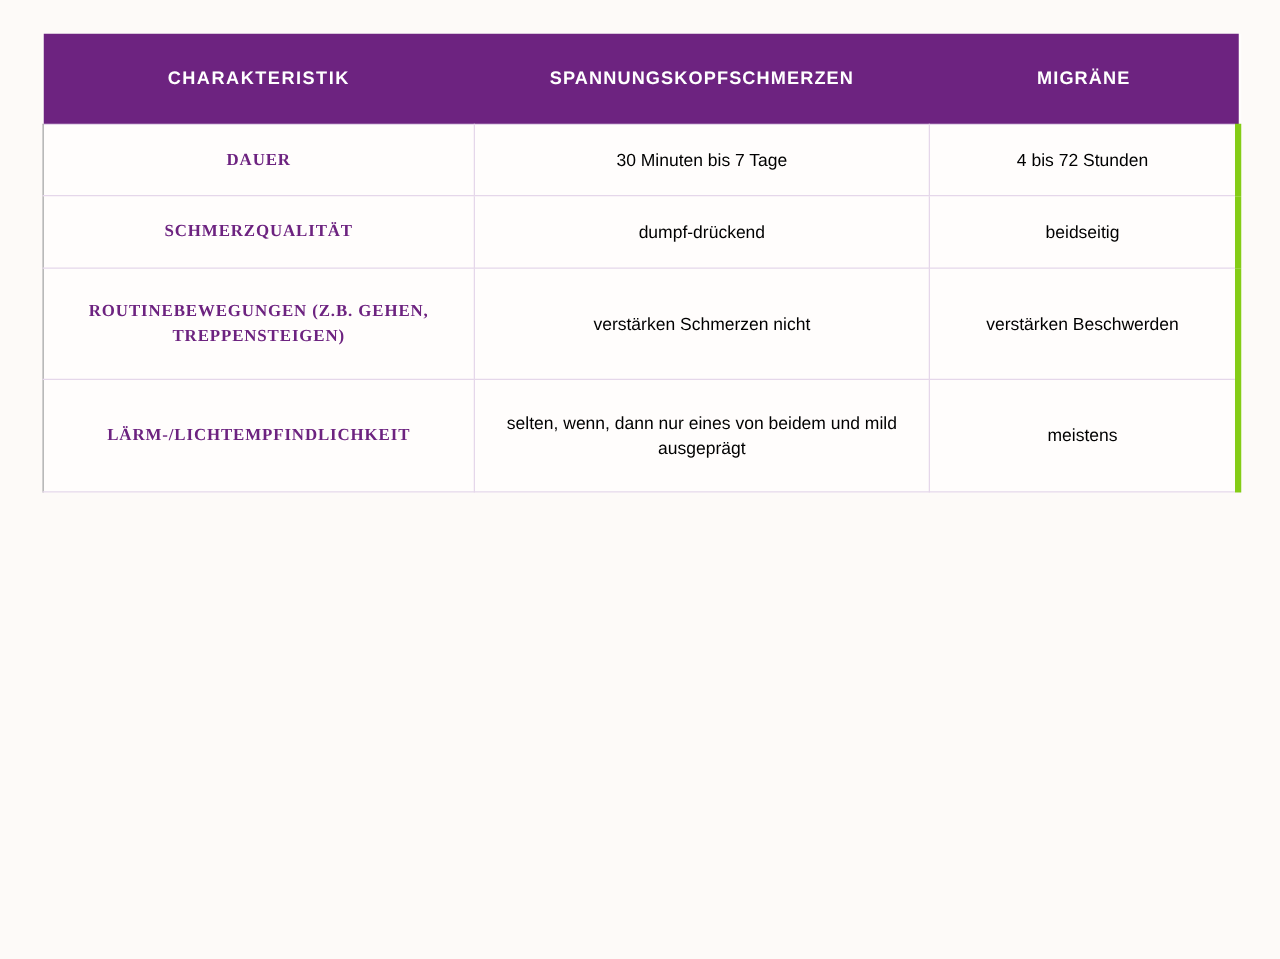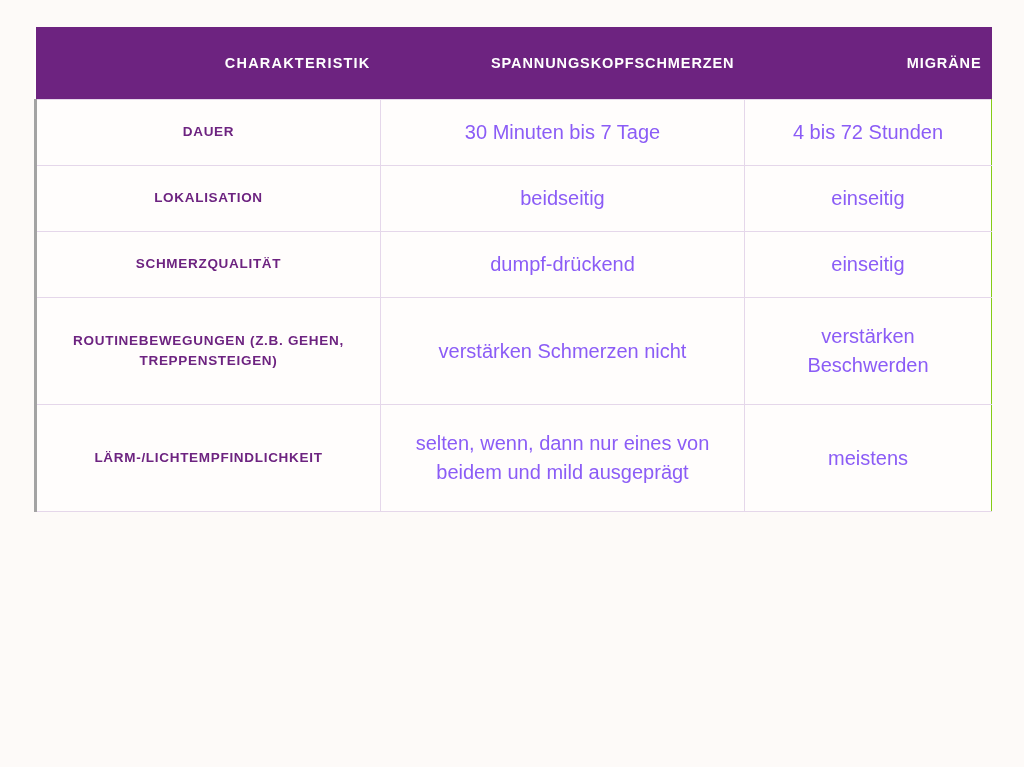--- a/index.html
+++ b/index.html
@@ -31,46 +31,46 @@
   table.comparison col.c3 { width: 247px; }
 
   thead th {
     background: #6d2380;
     color: #ffffff;
     font-size: 14.5px;
     font-weight: bold;
     letter-spacing: 0.9px;
     text-transform: uppercase;
     padding: 28px 10px;
-    text-align: right;
+    text-align: center;
     border: none;
     vertical-align: middle;
   }
   thead th.col-char { letter-spacing: 1.2px; }
 
   tbody td {
     border: 1px solid #e5d7ea;
     padding: 18px 14px;
     text-align: center;
     vertical-align: middle;
-    color: #8b5cf6;
-    font-size: 20px;
+    color: #000000;
+    font-size: 14px;
     line-height: 1.45;
     background: #fffdfc;
   }
   tbody td.rowhead {
     color: #6d2380;
     font-weight: bold;
     font-size: 13.5px;
     letter-spacing: 0.7px;
     text-transform: uppercase;
     line-height: 1.5;
   }
-  tbody tr td:first-child { border-left: 3px solid #a3a3a3; }
-  tbody tr td:last-child { border-right: 1px solid #84cc16; }
+  tbody tr td:first-child { border-left: 1px solid #a3a3a3; font-family: Liberation Serif, serif; }
+  tbody tr td:last-child { border-right: 5px solid #84cc16; }
   tbody tr:last-child td { border-bottom: 1px solid #e5d7ea; }
   .r-tall td { padding-top: 24px; padding-bottom: 24px; }
 </style>
 </head>
 <body>
 
 <div class="page">
   <table class="comparison">
     <colgroup>
       <col class="c1">
@@ -84,28 +84,23 @@
         <th>MIGRÄNE</th>
       </tr>
     </thead>
     <tbody>
       <tr>
         <td class="rowhead">DAUER</td>
         <td>30 Minuten bis 7 Tage</td>
         <td>4 bis 72 Stunden</td>
       </tr>
       <tr>
-        <td class="rowhead">LOKALISATION</td>
-        <td>beidseitig</td>
-        <td>einseitig</td>
-      </tr>
-      <tr>
         <td class="rowhead">SCHMERZQUALITÄT</td>
         <td>dumpf-drückend</td>
-        <td>einseitig</td>
+        <td>beidseitig</td>
       </tr>
       <tr class="r-tall">
         <td class="rowhead">ROUTINEBEWEGUNGEN (Z.B. GEHEN, TREPPENSTEIGEN)</td>
         <td>verstärken Schmerzen nicht</td>
         <td>verstärken Beschwerden</td>
       </tr>
       <tr class="r-tall">
         <td class="rowhead">LÄRM-/LICHTEMPFINDLICHKEIT</td>
         <td>selten, wenn, dann nur eines von beidem und mild ausgeprägt</td>
         <td>meistens</td>

